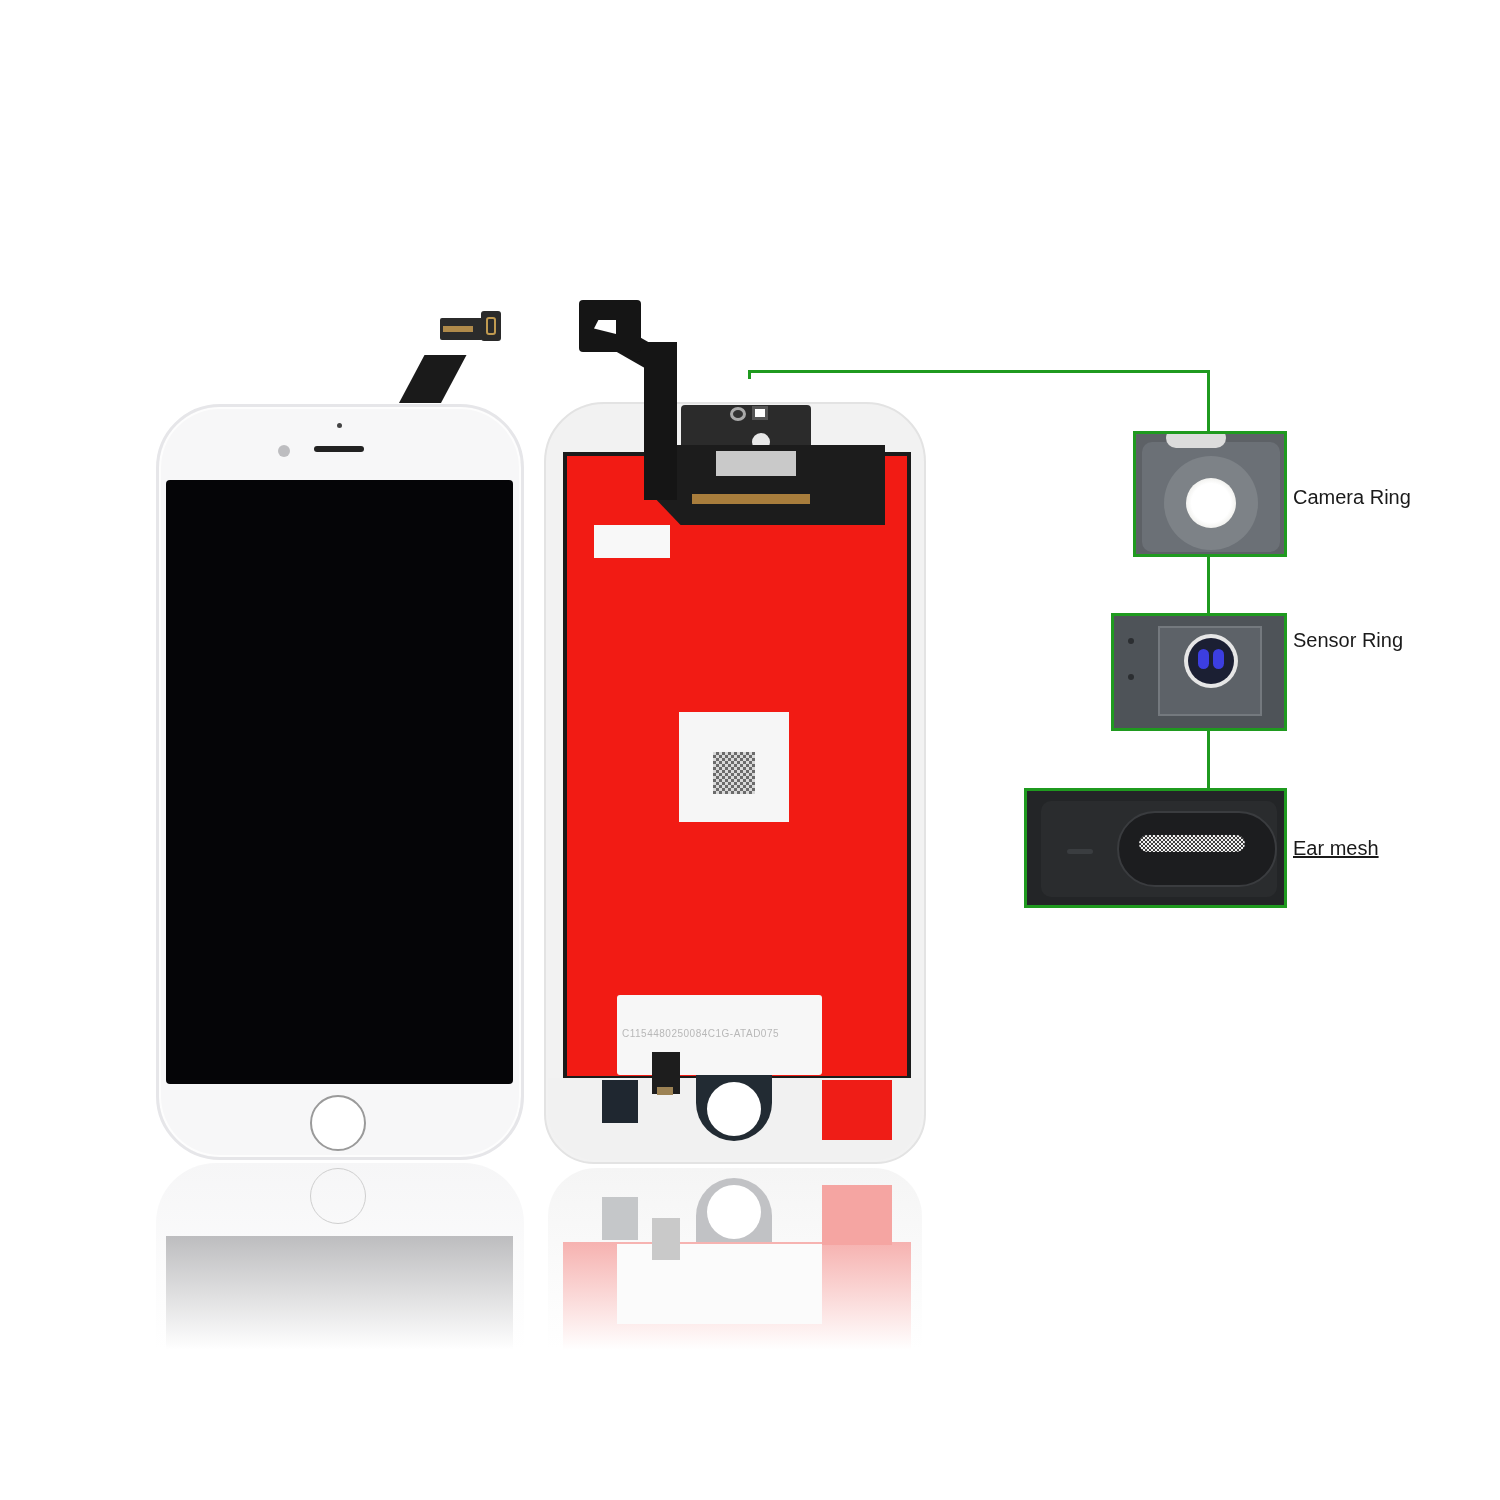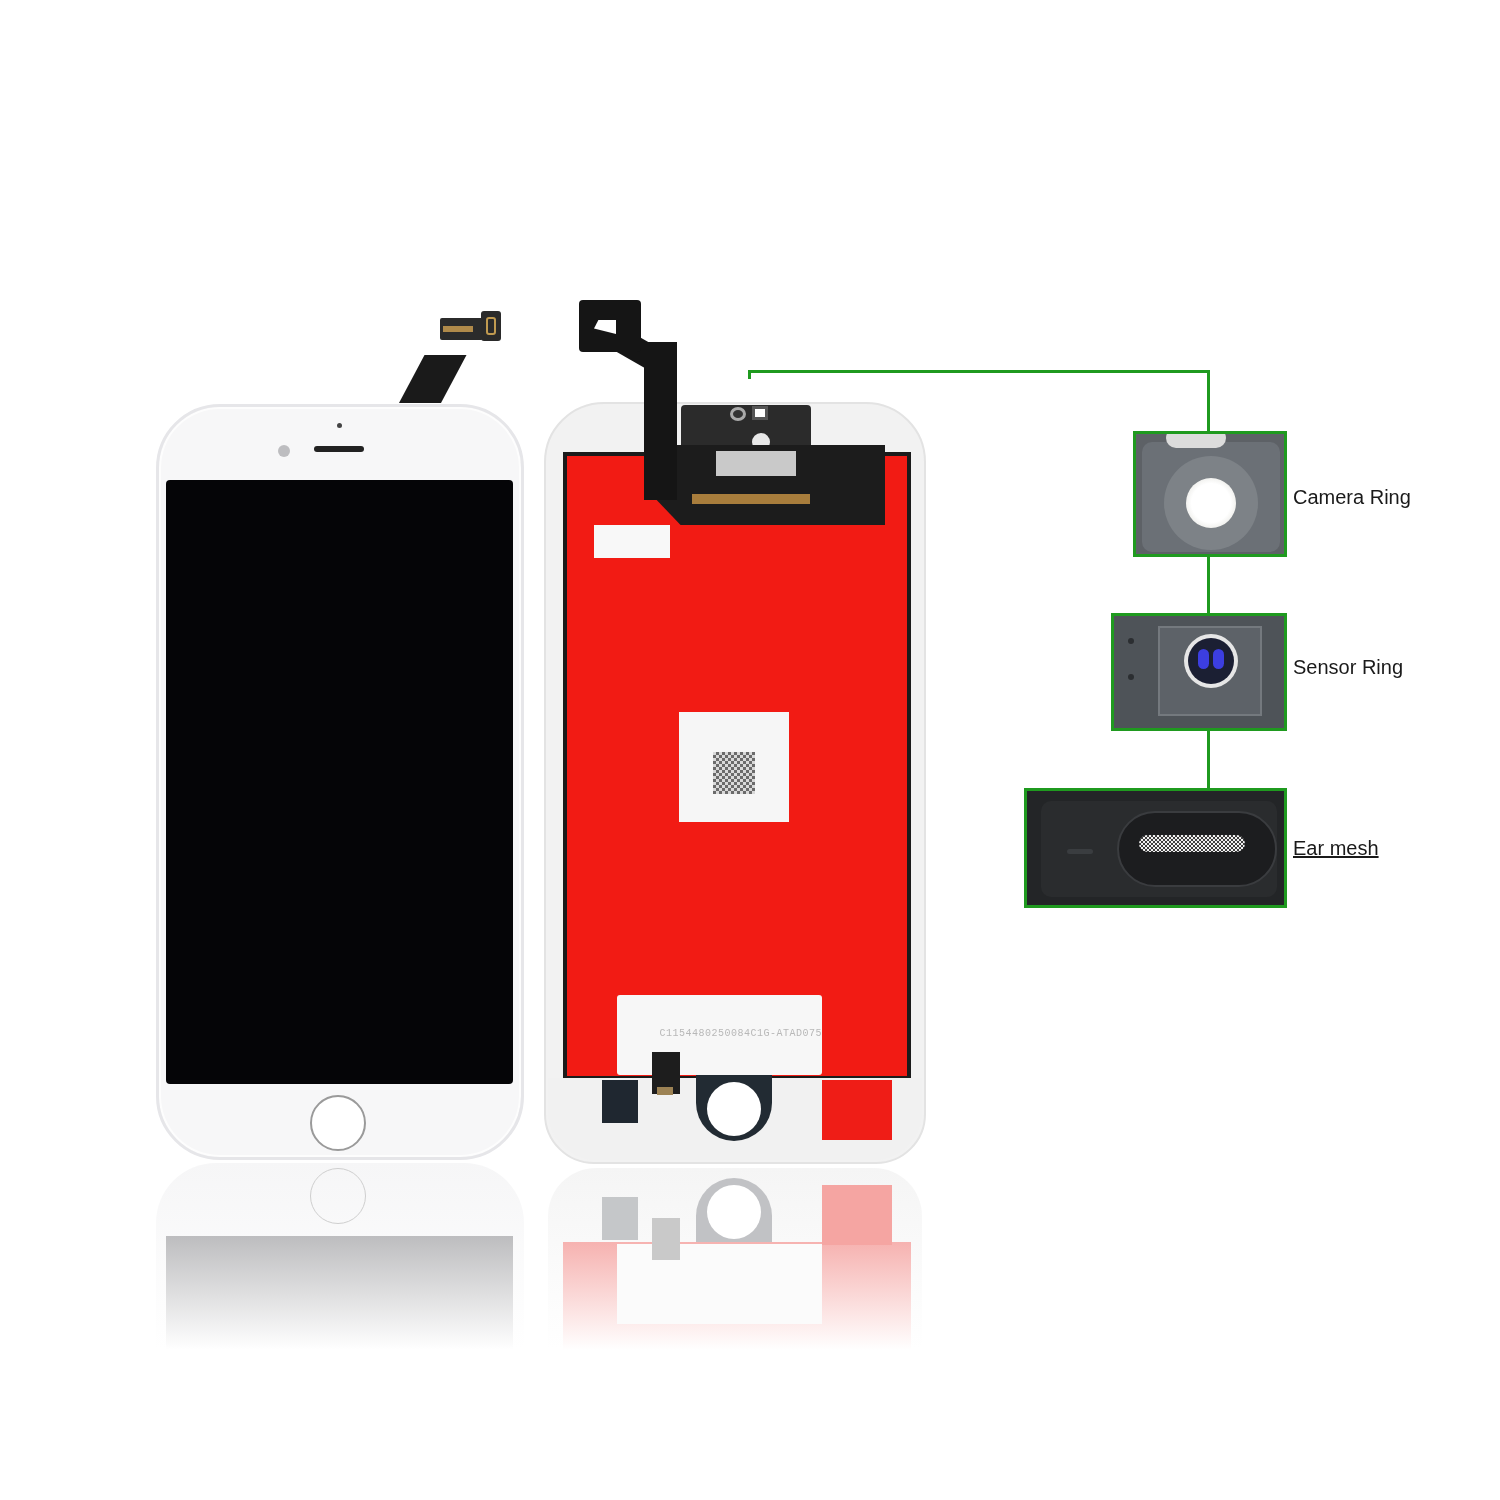--- a/index.html
+++ b/index.html
@@ -35,21 +35,21 @@
   .back-flex-gold{left:692px;top:494px;width:118px;height:10px;background:#a87d3c;}
   .back-flex-label{left:716px;top:451px;width:80px;height:25px;background:#c9c9c9;}
   .back-cam-bracket{left:681px;top:405px;width:130px;height:48px;background:#2b2b2b;border-radius:4px;}
   .back-cam-hole{left:752px;top:433px;width:18px;height:18px;border-radius:50%;background:#e8e8e8;}
   .back-cam-ring{left:730px;top:407px;width:16px;height:14px;border-radius:50%;border:3px solid #aaa;box-sizing:border-box;background:#333;}
   .back-cam-sq{left:752px;top:406px;width:16px;height:14px;background:#fff;border:3px solid #555;box-sizing:border-box;}
   .back-sticker1{left:594px;top:525px;width:76px;height:33px;background:#f8f8f8;}
   .back-qr-sticker{left:679px;top:712px;width:110px;height:110px;background:#f6f6f6;}
   .back-qr{left:713px;top:752px;width:42px;height:42px;background:repeating-conic-gradient(#6b6b6b 0 25%,#d9d9d9 0 50%) 0 0/6px 6px;}
   .back-serial-sticker{left:617px;top:995px;width:205px;height:80px;background:#f7f7f7;border-radius:3px;}
-  .back-serial{left:622px;top:1028px;width:200px;font-size:10px;color:#b8b8b8;letter-spacing:0.5px;white-space:nowrap;overflow:hidden;font-family:Liberation Mono, monospace;text-align:right;}
+  .back-serial{left:622px;top:1028px;width:200px;font-size:10px;color:#b8b8b8;letter-spacing:0.5px;white-space:nowrap;overflow:hidden;font-family:Liberation Sans, sans-serif;}
   .back-bottom{left:548px;top:1078px;width:374px;height:82px;background:#f1f1f1;border-radius:0 0 48px 48px;}
   .back-home-ring{left:696px;top:1075px;width:76px;height:66px;background:#222b33;border-radius:0 0 40px 40px;}
   .back-home-hole{left:707px;top:1082px;width:54px;height:54px;border-radius:50%;background:#fff;}
   .back-dark-pad{left:602px;top:1080px;width:36px;height:43px;background:#1f2730;}
   .back-flex-small{left:652px;top:1052px;width:28px;height:42px;background:#1d1d1d;}
   .back-flex-small-gold{left:657px;top:1087px;width:16px;height:8px;background:#9c8254;}
   .back-red-corner{left:822px;top:1080px;width:70px;height:60px;background:#ef1d17;}
 
   
   .back-refl{left:548px;top:1168px;width:374px;height:182px;background:linear-gradient(#f5f5f5,#ffffff);border-radius:48px 48px 0 0;}
@@ -69,21 +69,21 @@
   .gl-v2{left:1207px;top:556px;width:3px;height:59px;}
   .gl-v3{left:1207px;top:729px;width:3px;height:61px;}
 
   .callout-img{border:3px solid #1f9a1f;box-sizing:border-box;overflow:hidden;}
   .cam-box{left:1133px;top:431px;width:154px;height:126px;background:#5d6166;}
   .sen-box{left:1111px;top:613px;width:176px;height:118px;background:#4e5358;}
   .ear-box{left:1024px;top:788px;width:263px;height:120px;background:#232527;}
 
   .callout-label{font-family:"Liberation Sans","DejaVu Sans",sans-serif;font-size:20px;color:#1a1a1a;white-space:nowrap;}
   .lbl-cam{left:1293px;top:486px;}
-  .lbl-sen{left:1293px;top:656px;}
+  .lbl-sen{left:1293px;top:629px;}
   .lbl-ear{left:1293px;top:837px;text-decoration:underline;}
 
   .inner{position:absolute;}
 </style>
 </head>
 <body>
 
 <div class="abs">
   <div class="abs front-flex-a"></div>
   <div class="abs front-flex-b"></div>

